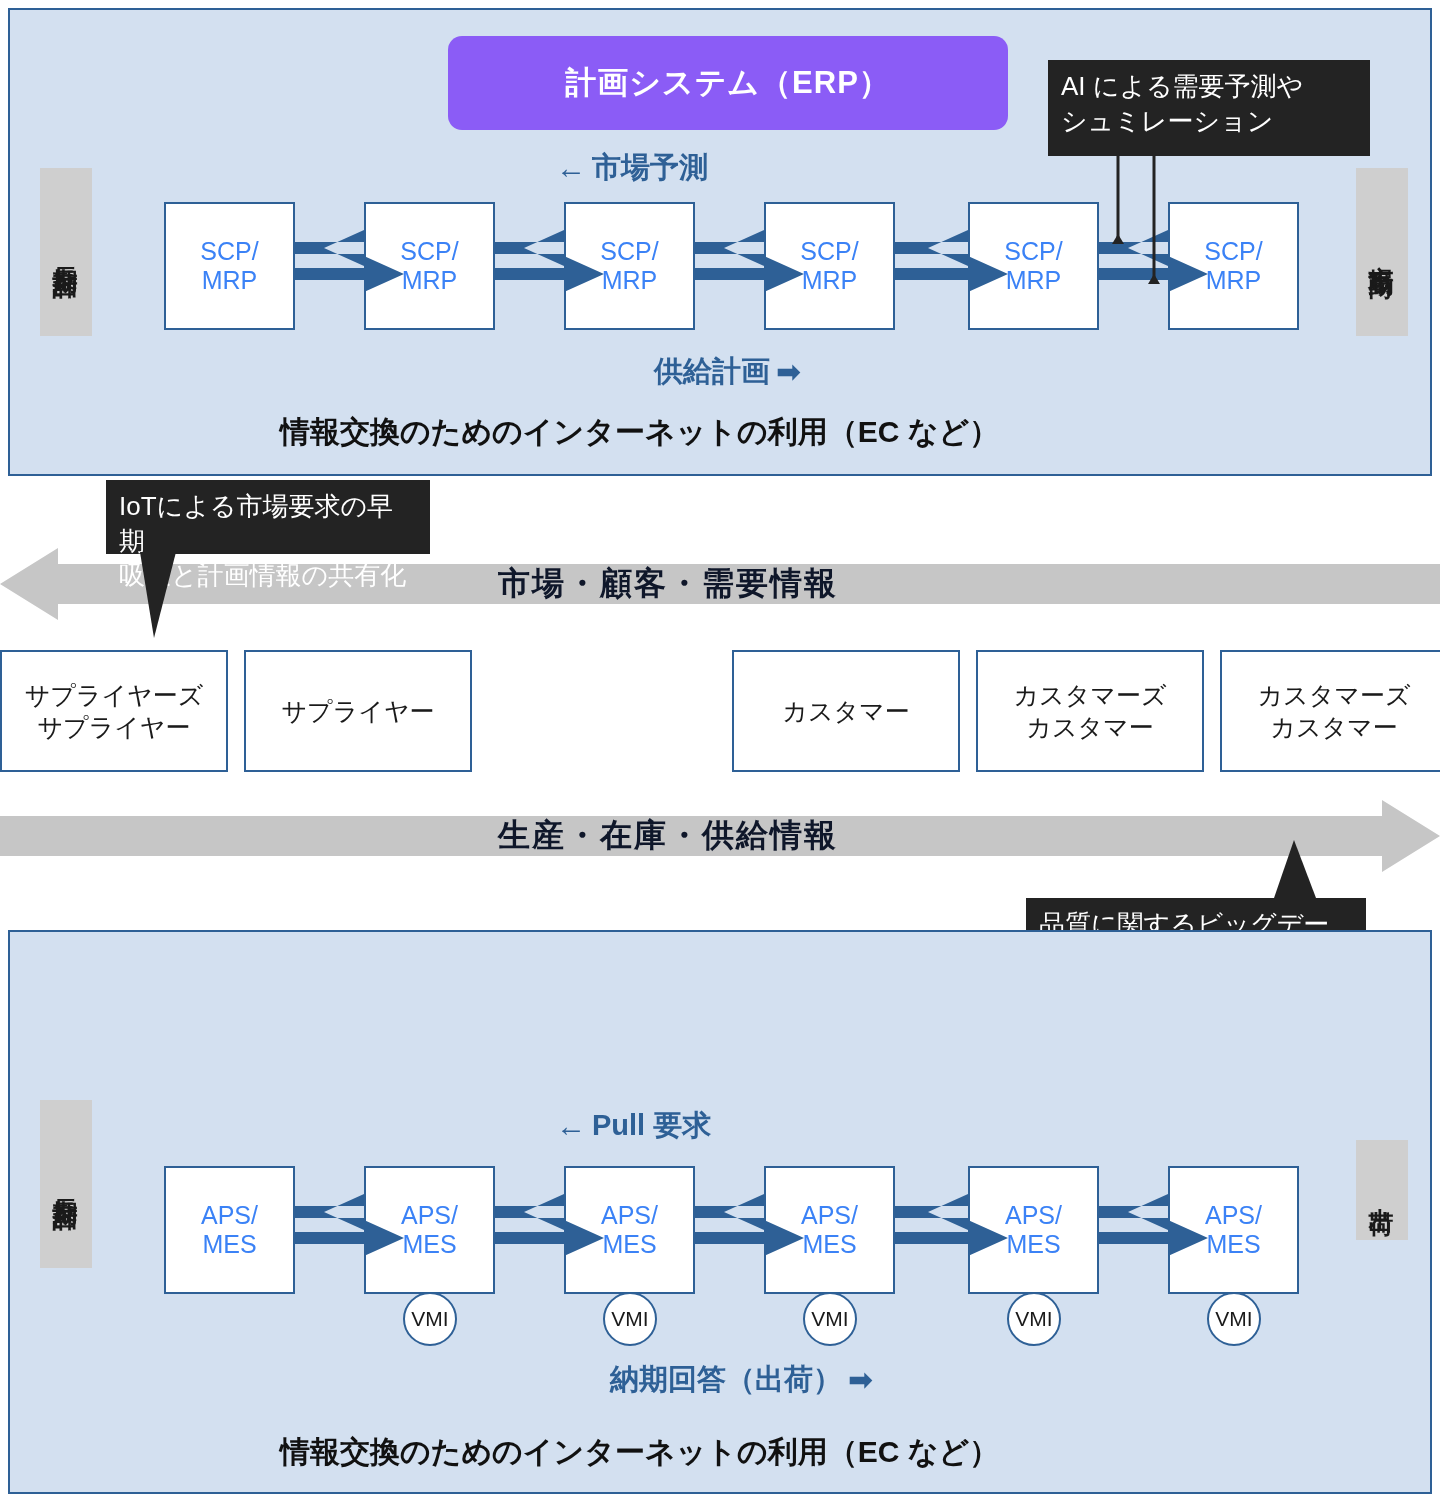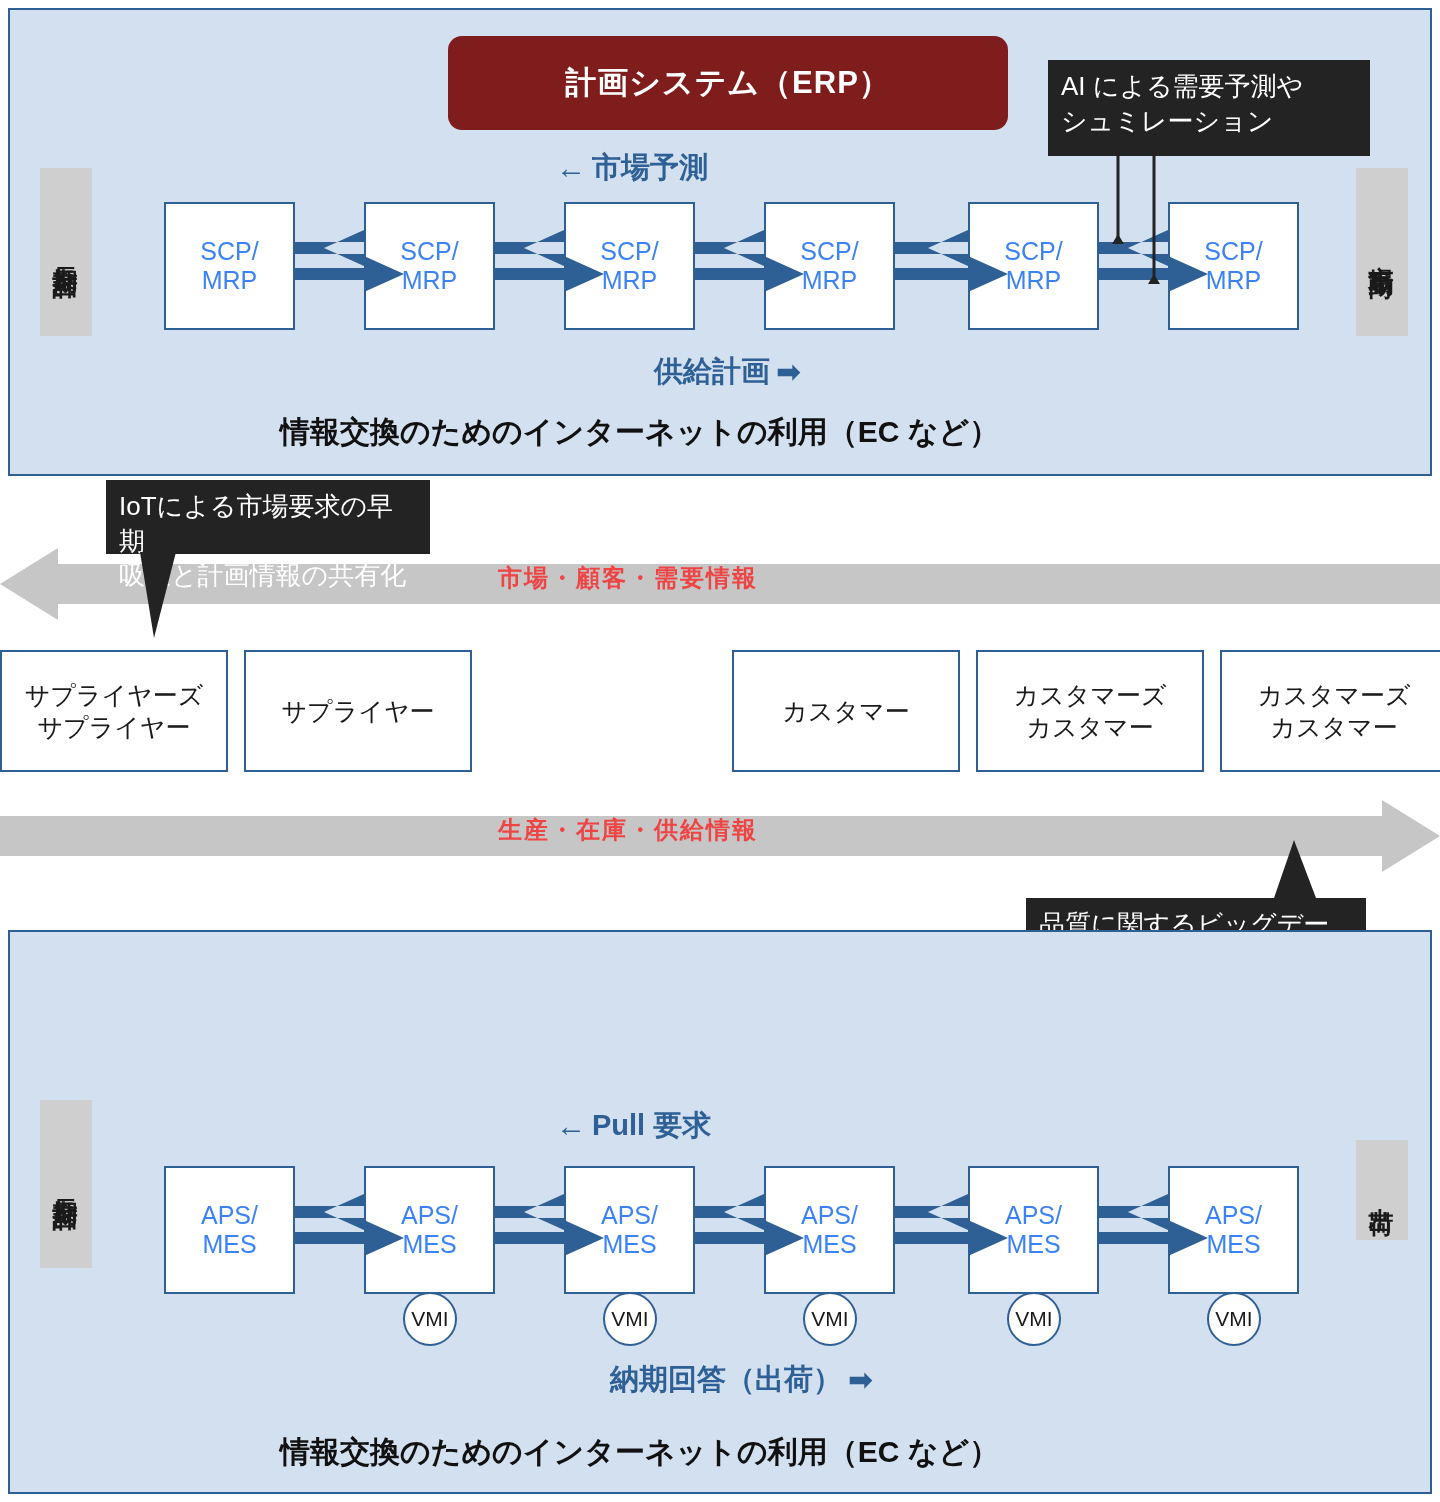--- a/index.html
+++ b/index.html
@@ -20,21 +20,21 @@
 
   
   .panel {
     position: absolute;
     background: #d3e0f0;
     border: 2px solid #2e6096;
     box-sizing: border-box;
   }
   .pill {
     position: absolute;
-    background: #7f1d1d;
+    background: #8b5cf6;
     color: #ffffff;
     border-radius: 14px;
     display: flex;
     align-items: center;
     justify-content: center;
     font-size: 31px;
     font-weight: bold;
     letter-spacing: 1px;
   }
   .sidetag {
@@ -98,23 +98,23 @@
     line-height: 1.33;
     padding: 9px 13px;
     box-sizing: border-box;
     white-space: pre-line;
   }
 
   
   .bigarrow { position: absolute; }
   .bigarrow-text {
     position: absolute;
-    font-size: 24px;
-    font-weight: bold;
-    color: #ef4444;
+    font-size: 32px;
+    font-weight: bold;
+    color: #0f172a;
     letter-spacing: 2px;
     white-space: nowrap;
   }
 
   
   .chainbox {
     position: absolute;
     background: #ffffff;
     border: 2px solid #2e6096;
     box-sizing: border-box;

